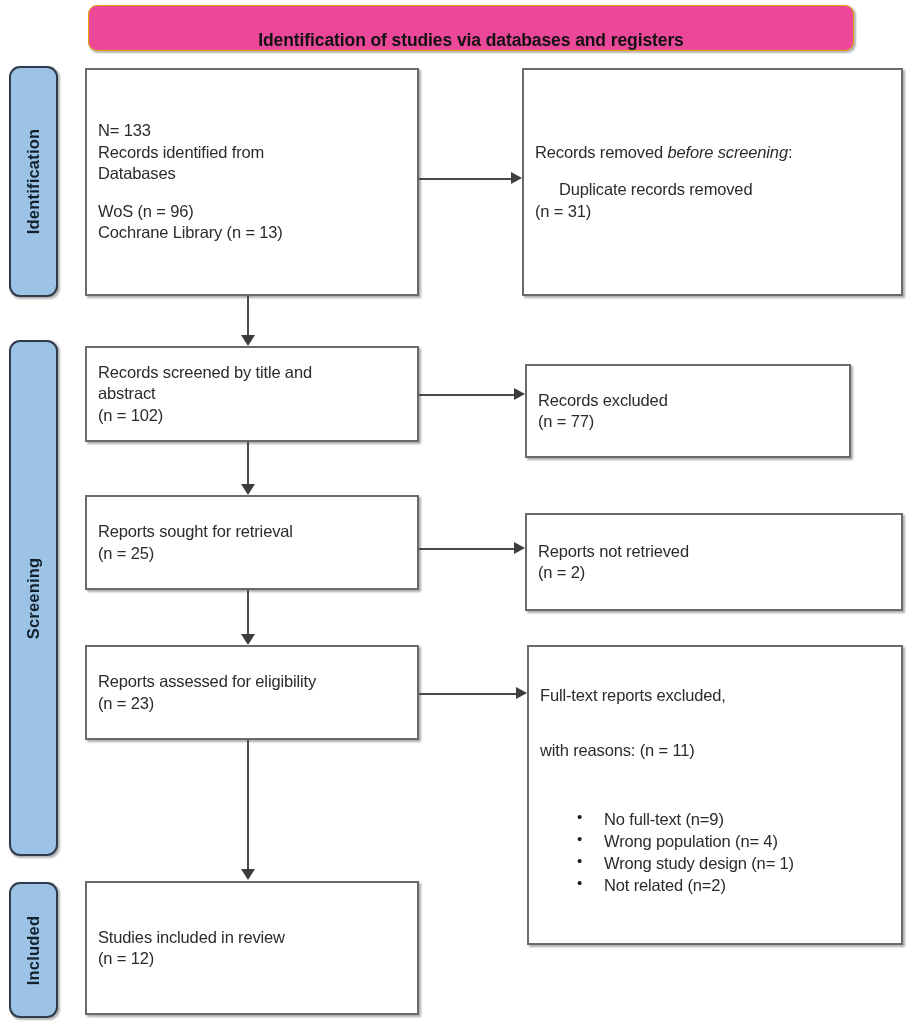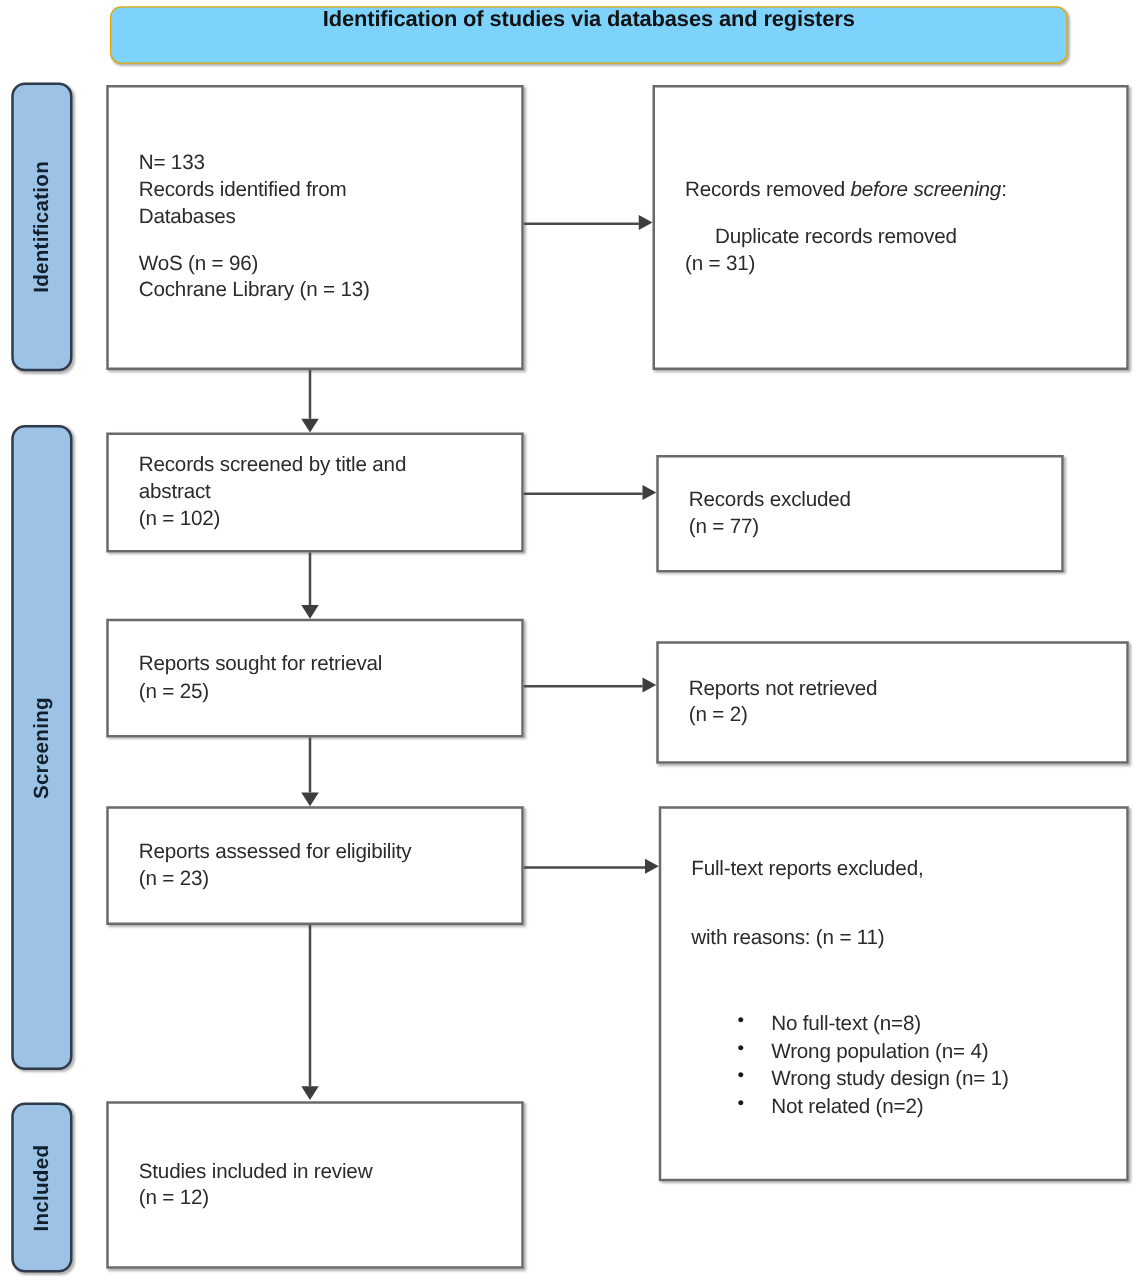--- a/index.html
+++ b/index.html
@@ -19,26 +19,26 @@
     overflow: hidden;
   }
 
   
   .banner {
     position: absolute;
     left: 88px;
     top: 5px;
     width: 766px;
     height: 46px;
-    background: #7dd3fc;
+    background: #ec4899;
     border: 1px solid #E0A800;
     border-radius: 9px;
     box-shadow: 1.5px 1.5px 2px rgba(0,0,0,0.30);
     display: flex;
-    align-items: flex-start;
+    align-items: flex-end;
     justify-content: center;
     box-sizing: border-box;
   }
   .banner-text {
     font-size: 17.5px;
     font-weight: bold;
     color: #121212;
     letter-spacing: -0.1px;
     text-align: center;
     line-height: 1.1;
@@ -68,21 +68,21 @@
   
   .box {
     position: absolute;
     background: #ffffff;
     border: 2px solid #6a6a6a;
     box-shadow: 1.5px 1.5px 2px rgba(0,0,0,0.32);
     box-sizing: border-box;
     display: flex;
     flex-direction: column;
     justify-content: center;
-    padding: 0 24px;
+    padding: 0 11px;
   }
   .box .line {
     font-size: 16.5px;
     line-height: 1.30;
     color: #2b2b2b;
     letter-spacing: -0.15px;
     white-space: pre;
   }
   .box .line.spacer {
     height: 16px;
@@ -204,21 +204,21 @@
 
   <div class="box" style="left:85px; top:645px; width:334px; height:95px;">
     <div class="line">Reports assessed for eligibility</div>
     <div class="line">(n = 23)</div>
   </div>
 
   <div class="box" style="left:527px; top:645px; width:376px; height:300px; justify-content:flex-start; padding-top:38px;gap:34px;">
     <div class="line">Full-text reports excluded,</div>
     <div class="line">with reasons: (n = 11)</div>
     <ul class="reasons">
-      <li>No full-text (n=8)</li>
+      <li>No full-text (n=9)</li>
       <li>Wrong population (n= 4)</li>
       <li>Wrong study design (n= 1)</li>
       <li>Not related (n=2)</li>
     </ul>
   </div>
 
   <div class="box" style="left:85px; top:881px; width:334px; height:134px;">
     <div class="line">Studies included in review</div>
     <div class="line">(n = 12)</div>
   </div>

